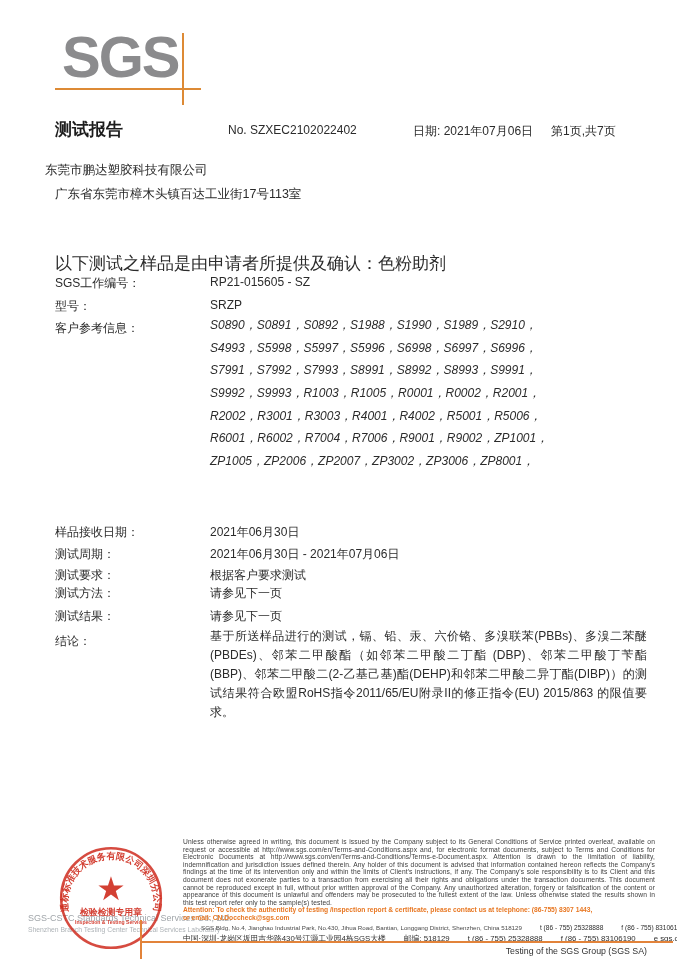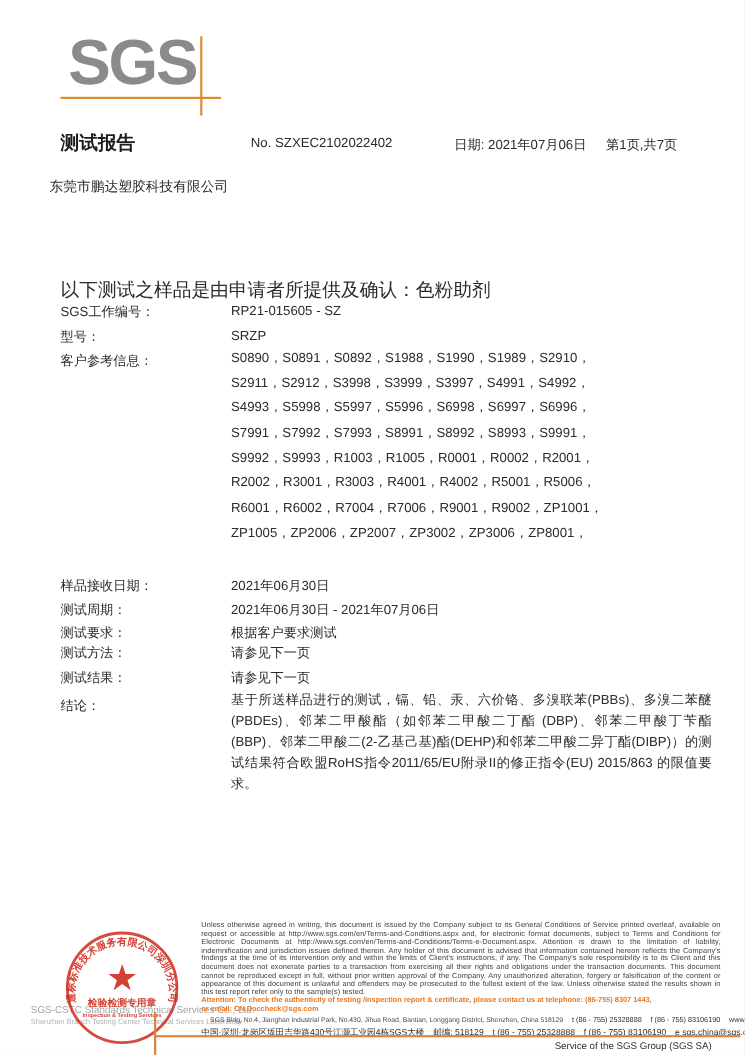--- a/index.html
+++ b/index.html
@@ -23,21 +23,21 @@
   .hdr-page { position:absolute; left:551px; top:123px; font-size:12px; }
 
   .company  { position:absolute; left:45px; top:162px; font-size:12.5px; }
   .addr     { position:absolute; left:55px; top:186px; font-size:12.5px; }
 
   .statement{ position:absolute; left:55px; top:252px; font-size:17px; }
 
   .lbl { position:absolute; left:55px;  font-size:12px; white-space:nowrap; }
   .val { position:absolute; left:210px; font-size:12px; white-space:nowrap; }
 
-  .ref-lines { position:absolute; left:210px; top:314px; font-size:12px; }
+  .ref-lines { position:absolute; left:210px; top:314px; font-size:12px;font-style:italic; }
   .ref-lines div { height:22.7px; line-height:22.7px; white-space:nowrap; }
 
   .conclusion {
     position:absolute; left:210px; top:627px; width:437px;
     font-size:12px; line-height:19px; text-align:justify;
   }
 
   
   .stamp-co1 { position:absolute; left:28px; top:913px; width:170px; text-align:center;
                font-size:9px;  color:#a0a5a9; white-space:nowrap; }
@@ -45,21 +45,21 @@
                font-size:6.8px; color:#aeb3b7; white-space:nowrap; }
   .stamp { position:absolute; left:58px; top:845px; width:106px; height:106px; }
 
   
   .foot-right { position:absolute; left:183px; top:838px; width:472px; }
   .disclaimer {
     margin:0; font-size:6.7px; line-height:7.6px; text-align:justify;
     color:#3d3d3d; letter-spacing:0.1px;
   }
   .attention  { font-size:6.7px; line-height:7.4px; font-weight:bold; color:#e87722; }
-  .addr-row   { display:flex; align-items:baseline; gap:8px; margin-top:2.5px; white-space:nowrap; }
+  .addr-row   { display:flex; align-items:baseline; gap:18px; margin-top:2.5px; white-space:nowrap; }
   .addr-sep   { width:1px; align-self:stretch; background:#666; }
   .addr-row.en  { font-size:6.2px; color:#4a4a4a; }
   .addr-row.en .contact { font-size:6.6px; color:#2e2e2e; }
   .addr-row.cn  { font-size:7.8px; color:#2e2e2e; }
   .addr-row .web { color:#2e2e2e; }
 
   .rule-h { position:absolute; left:140px; top:941px; width:533px; height:2px; background:#e2833a; }
   .rule-v { position:absolute; left:140px; top:920px; width:2px;  height:39px; background:#e2833a; }
   .member { position:absolute; right:30px; top:946px; font-size:8.8px; color:#303030; }
 </style>
@@ -71,33 +71,33 @@
   <div class="logo">SGS</div>
   <div class="logo-hline"></div>
   <div class="logo-vline"></div>
 
   <div class="title">测试报告</div>
   <div class="report-no">No. SZXEC2102022402</div>
   <div class="hdr-date">日期: 2021年07月06日</div>
   <div class="hdr-page">第1页,共7页</div>
 
   <div class="company">东莞市鹏达塑胶科技有限公司</div>
+  <div class="addr">广东省东莞市樟木头镇百达工业街17号113室</div>
 
   <div class="statement">以下测试之样品是由申请者所提供及确认：色粉助剂</div>
 
   <div class="lbl" style="top:275px">SGS工作编号：</div>
   <div class="val" style="top:275px">RP21-015605 - SZ</div>
 
   <div class="lbl" style="top:298px">型号：</div>
   <div class="val" style="top:298px">SRZP</div>
 
   <div class="lbl" style="top:320px">客户参考信息：</div>
   <div class="ref-lines">
     <div>S0890，S0891，S0892，S1988，S1990，S1989，S2910，</div>
-    <div>S2911，S2912，S3998，S3999，S3997，S4991，S4992，</div>
     <div>S4993，S5998，S5997，S5996，S6998，S6997，S6996，</div>
     <div>S7991，S7992，S7993，S8991，S8992，S8993，S9991，</div>
     <div>S9992，S9993，R1003，R1005，R0001，R0002，R2001，</div>
     <div>R2002，R3001，R3003，R4001，R4002，R5001，R5006，</div>
     <div>R6001，R6002，R7004，R7006，R9001，R9002，ZP1001，</div>
     <div>ZP1005，ZP2006，ZP2007，ZP3002，ZP3006，ZP8001，</div>
   </div>
 
   <div class="lbl" style="top:524px">样品接收日期：</div>
   <div class="val" style="top:524px">2021年06月30日</div>
@@ -148,15 +148,15 @@
       <span>中国·深圳·龙岗区坂田吉华路430号江灏工业园4栋SGS大楼</span>
       <span>邮编: 518129</span>
       <span>t (86 - 755) 25328888</span>
       <span>f (86 - 755) 83106190</span>
       <span>e  sgs.china@sgs.com</span>
     </div>
   </div>
 
   <div class="rule-v"></div>
   <div class="rule-h"></div>
-  <div class="member">Service of the SGS Group (SGS SA)</div>
+  <div class="member">Testing of the SGS Group (SGS SA)</div>
 
 </div>
 
 </body></html>

